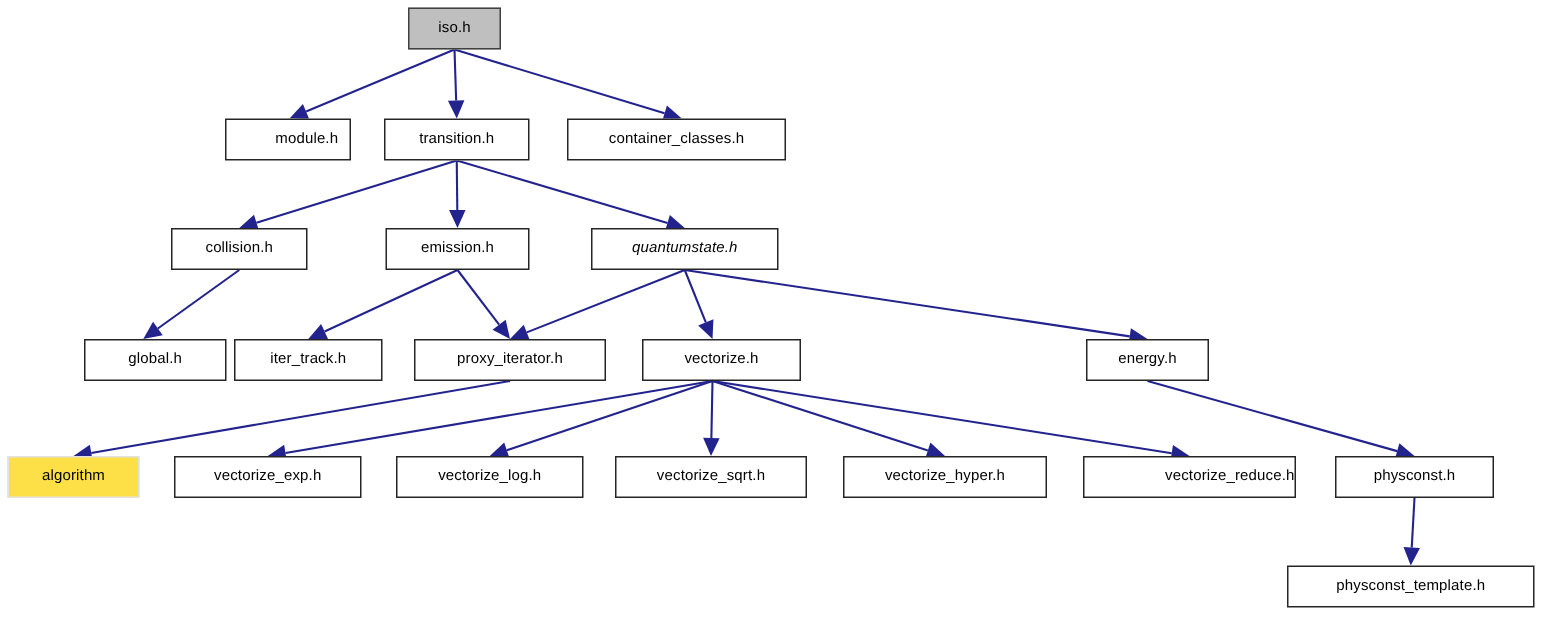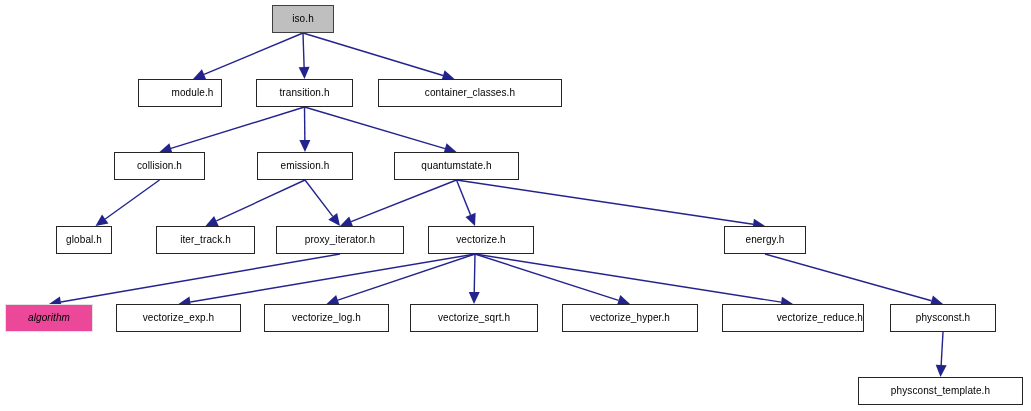--- a/index.html
+++ b/index.html
@@ -35,23 +35,22 @@
     font-size: 10px;
     line-height: 1;
     white-space: nowrap;
     letter-spacing: 0.1px;
   }
   .graph-node.root-node {
     background: #bfbfbf;
     border-color: #404040;
   }
   .graph-node.external-node {
-    background: #ec4899;
+    background: #fde047;
     border: 1px solid #e2e2e2;
-    font-style: italic;
   }
   .node-label {
     display: block;
     pointer-events: none;
   }
 </style>
 </head>
 <body>
 
 <div id="graph-root">
@@ -134,39 +133,39 @@
       </g>
       <g>
         <line x1="943" y1="332" x2="941.1656402354703" y2="365.01847576153506" stroke="#23238e" stroke-width="1.4"></line>
         <polygon points="940.5,377 935.6741082928405,364.71339065361116 946.6571721781,365.32356086945896" fill="#23238e"></polygon>
       </g>
     </svg>
   <div id="node-layer">
       <div class="graph-node root-node" style="left: 272px; top: 5px; width: 62px; height: 28px;">
         <span class="node-label">iso.h</span>
       </div>
-      <div class="graph-node" style="left: 138px; top: 79px; width: 84px; height: 28px; padding-left: 25px;">
+      <div class="graph-node" style="left: 150px; top: 79px; width: 84px; height: 28px; padding-left: 25px;">
         <span class="node-label">module.h</span>
       </div>
       <div class="graph-node" style="left: 256px; top: 79px; width: 97px; height: 28px;">
         <span class="node-label">transition.h</span>
       </div>
-      <div class="graph-node" style="left: 378px; top: 79px; width: 184px; height: 28px;">
+      <div class="graph-node" style="left: 378px; top: 79px; width: 146px; height: 28px;">
         <span class="node-label">container_classes.h</span>
       </div>
       <div class="graph-node" style="left: 114px; top: 152px; width: 91px; height: 28px;">
         <span class="node-label">collision.h</span>
       </div>
       <div class="graph-node" style="left: 257px; top: 152px; width: 96px; height: 28px;">
         <span class="node-label">emission.h</span>
       </div>
-      <div class="graph-node" style="left: 394px; top: 152px; width: 125px; height: 28px;">
+      <div class="graph-node" style="left: 394px; top: 152px; width: 125px; height: 28px; font-style: italic;">
         <span class="node-label">quantumstate.h</span>
       </div>
-      <div class="graph-node" style="left: 56px; top: 226px; width: 56px; height: 28px;">
+      <div class="graph-node" style="left: 56px; top: 226px; width: 95px; height: 28px;">
         <span class="node-label">global.h</span>
       </div>
       <div class="graph-node" style="left: 156px; top: 226px; width: 99px; height: 28px;">
         <span class="node-label">iter_track.h</span>
       </div>
       <div class="graph-node" style="left: 276px; top: 226px; width: 128px; height: 28px;">
         <span class="node-label">proxy_iterator.h</span>
       </div>
       <div class="graph-node" style="left: 428px; top: 226px; width: 106px; height: 28px;">
         <span class="node-label">vectorize.h</span>

